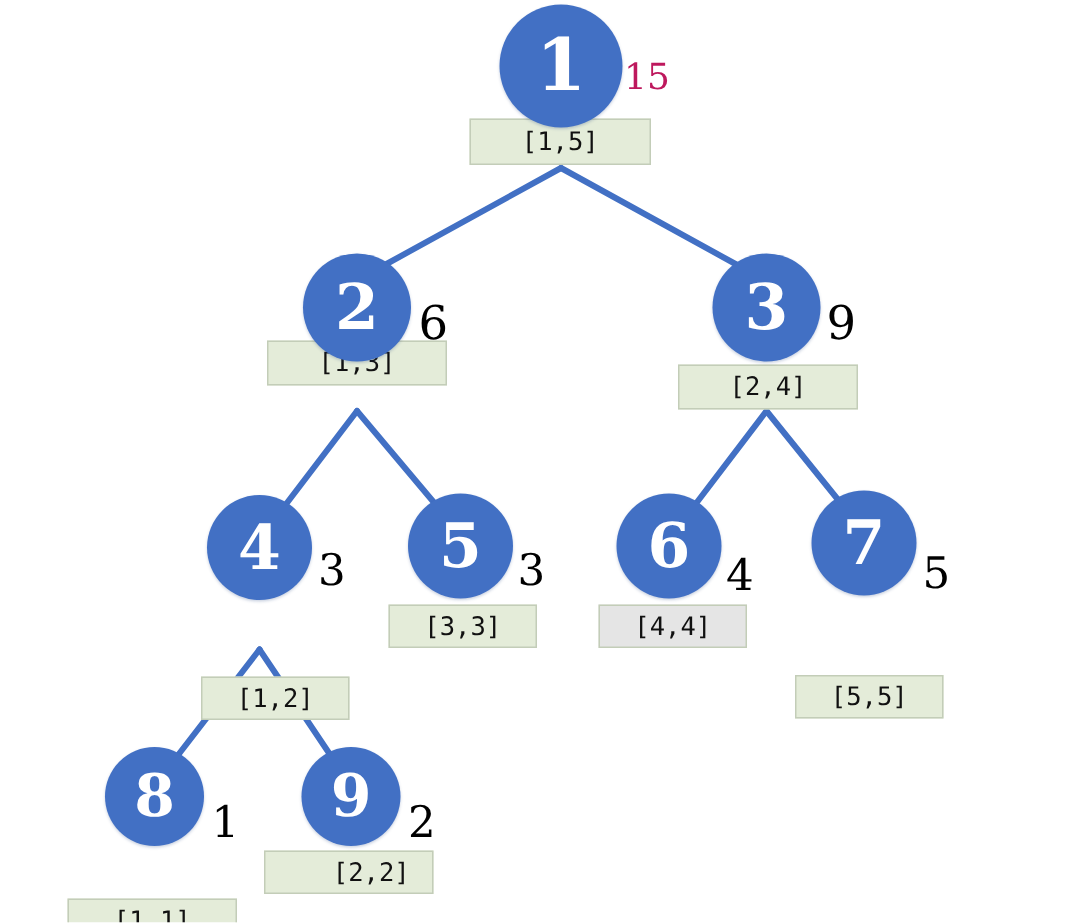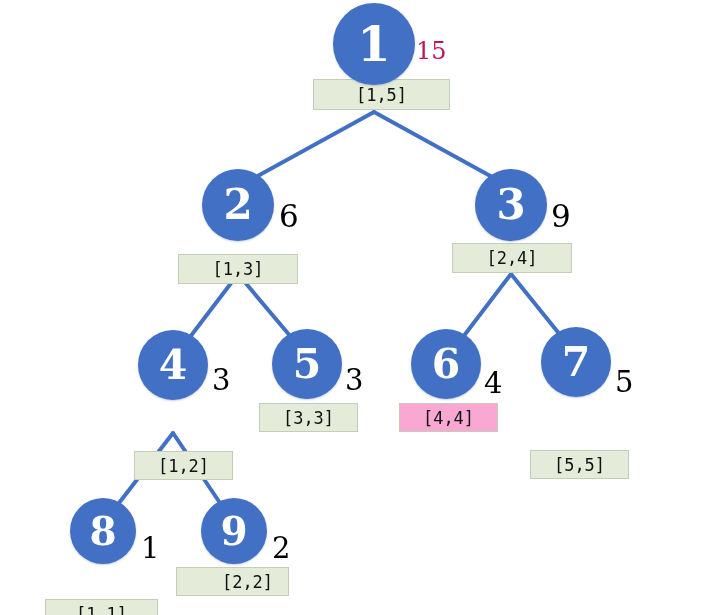--- a/index.html
+++ b/index.html
@@ -77,46 +77,46 @@
       <line x1="511" y1="274" x2="463" y2="337" stroke="#4270c4" stroke-width="4" stroke-linecap="round"></line>
       <line x1="511" y1="274" x2="561" y2="336" stroke="#4270c4" stroke-width="4" stroke-linecap="round"></line>
       <line x1="173" y1="433" x2="119" y2="503" stroke="#4270c4" stroke-width="4" stroke-linecap="round"></line>
       <line x1="173" y1="433" x2="220" y2="503" stroke="#4270c4" stroke-width="4" stroke-linecap="round"></line>
     </svg>
 
   <div id="node-layer">
       <div class="node-group">
         <div class="node-circle" style="left: 333px; top: 3px; width: 82px; height: 82px; background: rgb(66, 112, 196); color: rgb(255, 255, 255); font-size: 48px;">1</div>
         <div class="node-value" style="left: 416px; top: 39px; font-size: 24px; color: #be185d;">15</div>
-        <div class="range-box" style="left: 313px; top: 79px; width: 137px; height: 31px; background: rgb(228, 236, 217); border-color: rgb(195, 205, 184);">[1,5]</div>
+        <div class="range-box" style="left: 313px; top: 79px; width: 121px; height: 31px; background: rgb(228, 236, 217); border-color: rgb(195, 205, 184);">[1,5]</div>
       </div>
       <div class="node-group">
         <div class="node-circle" style="left: 202px; top: 169px; width: 72px; height: 72px; background: rgb(66, 112, 196); color: rgb(255, 255, 255); font-size: 42px;">2</div>
         <div class="node-value" style="left: 279px; top: 201px; font-size: 31px; color: rgb(0, 0, 0);">6</div>
-        <div class="range-box" style="left: 178px; top: 254px; width: 120px; height: 30px; background: rgb(228, 236, 217); border-color: rgb(195, 205, 184);">[1,3]</div>
+        <div class="range-box" style="left: 178px; top: 227px; width: 120px; height: 30px; background: rgb(228, 236, 217); border-color: rgb(195, 205, 184);">[1,3]</div>
       </div>
       <div class="node-group">
         <div class="node-circle" style="left: 475px; top: 169px; width: 72px; height: 72px; background: rgb(66, 112, 196); color: rgb(255, 255, 255); font-size: 42px;">3</div>
         <div class="node-value" style="left: 551px; top: 201px; font-size: 31px; color: rgb(0, 0, 0);">9</div>
         <div class="range-box" style="left: 452px; top: 243px; width: 120px; height: 30px; background: rgb(228, 236, 217); border-color: rgb(195, 205, 184);">[2,4]</div>
       </div>
       <div class="node-group">
         <div class="node-circle" style="left: 138px; top: 330px; width: 70px; height: 70px; background: rgb(66, 112, 196); color: rgb(255, 255, 255); font-size: 41px;">4</div>
         <div class="node-value" style="left: 212px; top: 366px; font-size: 29px; color: rgb(0, 0, 0);">3</div>
         <div class="range-box" style="left: 134px; top: 403px; width: 99px; height: 29px; background: rgb(228, 236, 217); border-color: rgb(195, 205, 184); margin-top: 48px;">[1,2]</div>
       </div>
       <div class="node-group">
         <div class="node-circle" style="left: 272px; top: 329px; width: 70px; height: 70px; background: rgb(66, 112, 196); color: rgb(255, 255, 255); font-size: 41px;">5</div>
         <div class="node-value" style="left: 345px; top: 366px; font-size: 29px; color: rgb(0, 0, 0);">3</div>
         <div class="range-box" style="left: 259px; top: 403px; width: 99px; height: 29px; background: rgb(228, 236, 217); border-color: rgb(195, 205, 184);">[3,3]</div>
       </div>
       <div class="node-group">
         <div class="node-circle" style="left: 411px; top: 329px; width: 70px; height: 70px; background: rgb(66, 112, 196); color: rgb(255, 255, 255); font-size: 41px;">6</div>
         <div class="node-value" style="left: 484px; top: 369px; font-size: 29px; color: rgb(0, 0, 0);">4</div>
-        <div class="range-box" style="left: 399px; top: 403px; width: 99px; height: 29px; background: #f9a8d4; border-color: rgb(195, 205, 184);">[4,4]</div>
+        <div class="range-box" style="left: 399px; top: 403px; width: 99px; height: 29px; background: #e5e5e5; border-color: rgb(195, 205, 184);">[4,4]</div>
       </div>
       <div class="node-group">
         <div class="node-circle" style="left: 541px; top: 327px; width: 70px; height: 70px; background: rgb(66, 112, 196); color: rgb(255, 255, 255); font-size: 41px;">7</div>
         <div class="node-value" style="left: 615px; top: 368px; font-size: 29px; color: rgb(0, 0, 0);">5</div>
         <div class="range-box" style="left: 530px; top: 403px; width: 99px; height: 29px; background: rgb(228, 236, 217); border-color: rgb(195, 205, 184); margin-top: 47px;">[5,5]</div>
       </div>
       <div class="node-group">
         <div class="node-circle" style="left: 70px; top: 498px; width: 66px; height: 66px; background: rgb(66, 112, 196); color: rgb(255, 255, 255); font-size: 39px;">8</div>
         <div class="node-value" style="left: 141px; top: 534px; font-size: 29px; color: rgb(0, 0, 0);">1</div>
         <div class="range-box" style="left: 45px; top: 567px; width: 113px; height: 30px; background: rgb(228, 236, 217); border-color: rgb(195, 205, 184); margin-top: 32px;">[1,1]</div>

